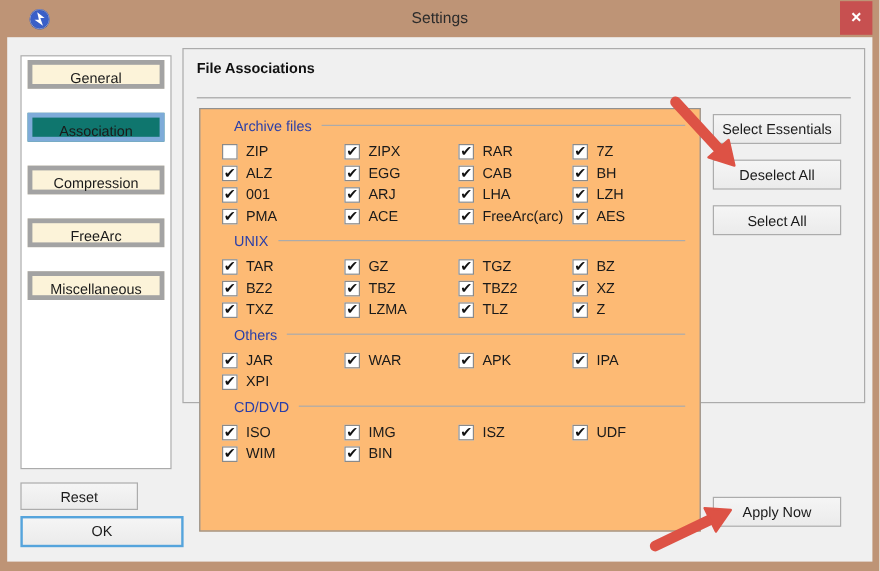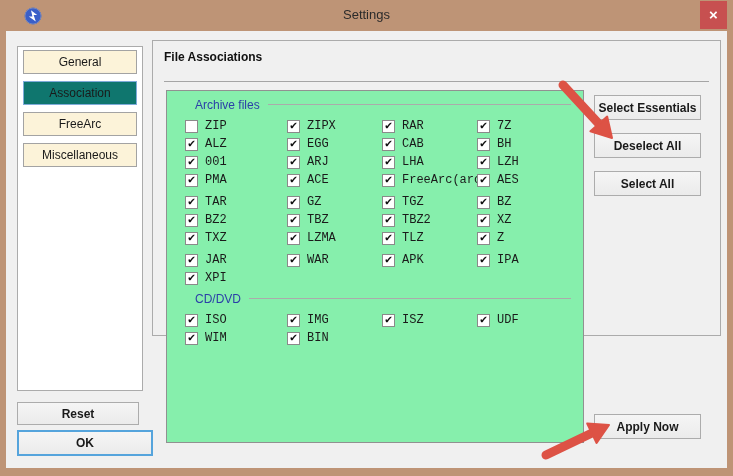--- a/index.html
+++ b/index.html
@@ -15,43 +15,43 @@
                text-align: center; font-size: 13px; color: #2b2b2b; }
   .close-btn { position: absolute; left: 700px; top: 1px; width: 27px; height: 28px; background: #C75050;
                color: #ffffff; font-size: 15px; font-weight: bold; text-align: center; line-height: 27px; }
 
   
   .dialog { position: absolute; left: 6px; top: 31px; width: 721px; height: 437px; background: #F0F0F0; }
 
   
   .sidebar-box { position: absolute; left: 11px; top: 15px; width: 126px; height: 345px;
                  background: #ffffff; border: 1px solid #ABABAB; padding-top: 3px; }
-  .cat-btn { width: 114px; height: 24px; margin: 0 auto 7px auto; line-height: 22px; text-align: center;
-             background: #FCF3D9; border: 1px solid #a3a3a3; }
+  .cat-btn { width: 114px; height: 24px; margin: 0 auto 20px auto; line-height: 22px; text-align: center;
+             background: #FCF3D9; border: 4px solid #a3a3a3; }
   .cat-btn.selected { background: #0f766e; border-color: #7EABD9; }
 
   .btn { display: block; background: linear-gradient(#F5F5F5, #EBEBEB); border: 1px solid #ACACAC;
          font-family: "Liberation Sans", "DejaVu Sans", sans-serif; font-size: 12px; color: #1a1a1a;
-         text-align: center; font-weight: bold; }
-  .reset-btn { position: absolute; left: 11px; top: 371px; width: 122px; height: 23px; }
+         text-align: center; }
+  .reset-btn { position: absolute; left: 11px; top: 371px; width: 98px; height: 23px; }
   .ok-btn { position: absolute; left: 11px; top: 399px; width: 136px; height: 26px; border: 2px solid #55A4DC; }
 
   
   .main-panel { position: absolute; left: 146px; top: 9px; width: 569px; height: 296px;
                 background: #F0F0F0; border: 1px solid #ABABAB; }
   .main-title { position: absolute; left: 11px; top: 9px; font-weight: bold; font-size: 12px; color: #111111; }
   .main-sep { position: absolute; left: 11px; top: 40px; width: 545px; border-top: 1px solid #A5A5A5; }
 
   .assoc-box { position: absolute; left: 13px; top: 49px; width: 418px; height: 353px;
-               background: #86efac; border: 1px solid #919191; padding-top: 6px; overflow: hidden; }
+               background: #fdba74; border: 1px solid #919191; padding-top: 6px; overflow: hidden; }
   .group { margin-bottom: 4px; }
   .group-head { display: flex; align-items: center; height: 15px; margin-bottom: 5px; padding-left: 28px; }
   .group-label { color: #2B3FA8; font-size: 12px; white-space: nowrap; }
   .group-line { flex: 1; border-top: 1px solid #ABABAB; margin-left: 8px; margin-right: 12px; }
-  .cb-grid { display: grid; grid-template-columns: 102px 95px 95px auto; padding-left: 18px; font-family: Liberation Mono, monospace; }
+  .cb-grid { display: grid; grid-template-columns: 102px 95px 95px auto; padding-left: 18px; }
   .cb-item { display: flex; align-items: center; height: 18px; }
   .cb-box { width: 13px; height: 13px; background: #ffffff; border: 1px solid #8A8A8A; margin-right: 7px;
             font-size: 12px; line-height: 11px; text-align: center; color: #111111; flex: 0 0 13px; }
   .cb-label { font-size: 12px; white-space: nowrap; }
 
   .action-col { position: absolute; left: 441px; top: 54px; width: 107px; }
   .action-btn { width: 107px; height: 25px; margin-bottom: 13px; }
   .apply-btn { position: absolute; left: 441px; top: 373px; width: 107px; height: 25px; }
 
   .arrow-overlay { position: absolute; left: 0; top: 0; width: 733px; height: 476px; pointer-events: none; }
@@ -71,20 +71,21 @@
     </span>
     <div class="win-title">Settings</div>
     <div class="close-btn">×</div>
   </div>
 
   <div class="dialog">
 
     <div class="sidebar-box">
         <div class="cat-btn">General</div>
         <div class="cat-btn selected">Association</div>
+        <div class="cat-btn">Compression</div>
         <div class="cat-btn">FreeArc</div>
         <div class="cat-btn">Miscellaneous</div>
       </div>
 
     <button class="btn reset-btn">Reset</button>
     <button class="btn ok-btn">OK</button>
 
     <div class="main-panel">
       <div class="main-title">File Associations</div>
       <div class="main-sep"></div>
@@ -156,20 +157,24 @@
                 <span class="cb-box">✔</span>
                 <span class="cb-label">FreeArc(arc)</span>
               </span>
               <span class="cb-item">
                 <span class="cb-box">✔</span>
                 <span class="cb-label">AES</span>
               </span>
             </div>
           </div>
           <div class="group">
+            <div class="group-head">
+              <span class="group-label">UNIX</span>
+              <span class="group-line"></span>
+            </div>
             <div class="cb-grid">
               <span class="cb-item">
                 <span class="cb-box">✔</span>
                 <span class="cb-label">TAR</span>
               </span>
               <span class="cb-item">
                 <span class="cb-box">✔</span>
                 <span class="cb-label">GZ</span>
               </span>
               <span class="cb-item">
@@ -208,20 +213,24 @@
                 <span class="cb-box">✔</span>
                 <span class="cb-label">TLZ</span>
               </span>
               <span class="cb-item">
                 <span class="cb-box">✔</span>
                 <span class="cb-label">Z</span>
               </span>
             </div>
           </div>
           <div class="group">
+            <div class="group-head">
+              <span class="group-label">Others</span>
+              <span class="group-line"></span>
+            </div>
             <div class="cb-grid">
               <span class="cb-item">
                 <span class="cb-box">✔</span>
                 <span class="cb-label">JAR</span>
               </span>
               <span class="cb-item">
                 <span class="cb-box">✔</span>
                 <span class="cb-label">WAR</span>
               </span>
               <span class="cb-item">

